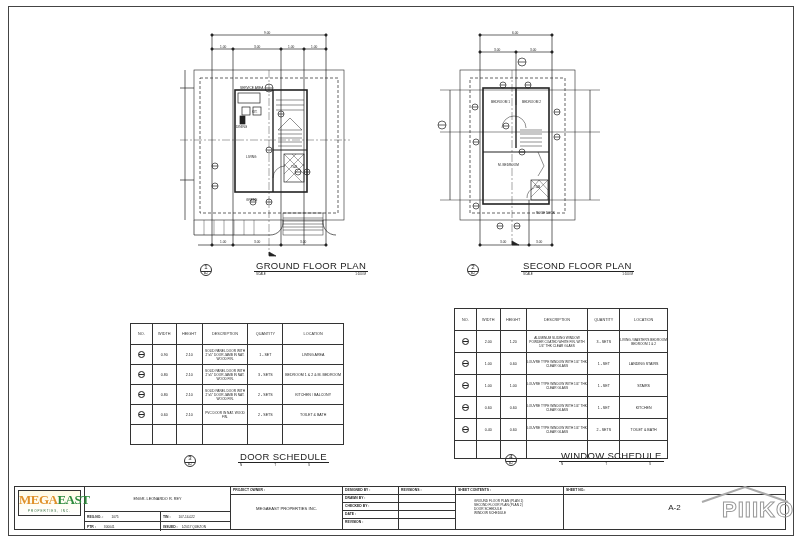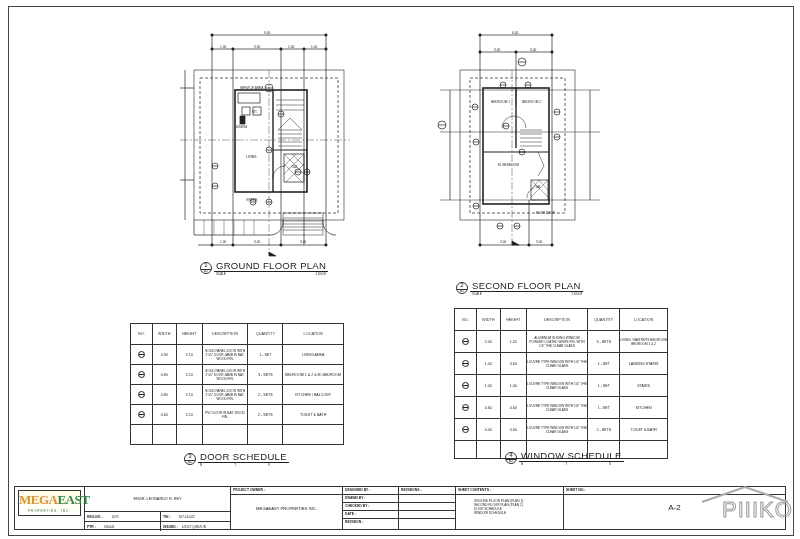--- a/index.html
+++ b/index.html
@@ -4,32 +4,32 @@
 <style>
   html,body{margin:0;padding:0;background:#fff;}
   body{width:800px;height:539px;position:relative;overflow:hidden;font-family:"Liberation Sans",sans-serif;color:#222;}
   .sheet{position:absolute;left:8px;top:6px;width:786px;height:530px;border:1px solid #444;box-sizing:border-box;}
   .abs{position:absolute;}
   .plan svg{position:absolute;left:0;top:0;}
   .title-block{position:absolute;left:14px;top:486px;width:772px;height:44px;border:1px solid #333;box-sizing:border-box;display:flex;}
   .tb-cell{border-right:1px solid #333;box-sizing:border-box;position:relative;height:100%;}
   .tiny{font-size:3.2px;line-height:4px;}
   .lbl{font-size:3.4px;font-weight:bold;}
-  .caption{position:absolute;display:flex;align-items:center;}
+  .caption{position:absolute;display:flex;align-items:flex-end;gap:40px;}
   .cap-circle{width:12px;height:12px;border:1px solid #333;border-radius:50%;position:relative;box-sizing:border-box;}
   .cap-circle .n{position:absolute;top:-1px;left:0;width:100%;text-align:center;font-size:6px;}
   .cap-circle .s{position:absolute;top:6px;left:0;width:100%;text-align:center;font-size:2.6px;border-top:1px solid #333;}
   .cap-title{font-size:9.5px;letter-spacing:0.3px;border-bottom:1px solid #222;padding:0 2px;margin-left:2px;white-space:nowrap;}
   .cap-sub{font-size:3px;display:flex;justify-content:space-between;margin-left:4px;}
   table.sched{position:absolute;border-collapse:collapse;font-size:3.6px;}
   table.sched td, table.sched th{border:1px solid #333;text-align:center;vertical-align:middle;padding:0;font-weight:normal;}
   table.sched th{font-size:3.8px;color:#333;}
   .mark{display:inline-block;width:7px;height:7px;border:1px solid #222;border-radius:50%;position:relative;box-sizing:border-box;}
   .mark::after{content:"";position:absolute;left:0;right:0;top:2.5px;height:1px;background:#222;}
-  .watermark{position:absolute;font-size:22px;color:transparent;-webkit-text-stroke:1px #999;font-weight:normal;letter-spacing:1px;}
+  .watermark{position:absolute;font-size:22px;color:transparent;-webkit-text-stroke:1px #999;font-weight:bold;letter-spacing:1px;}
 </style>
 </head>
 <body>
 
 <div class="sheet"></div>
 
 <div class="abs plan" style="left:180px;top:30px;width:170px;height:230px;">
   <svg width="170" height="230" viewBox="0 0 170 230">
     <g stroke="#222" fill="none" stroke-width="0.7">
 
@@ -252,21 +252,21 @@
       <text x="106" y="213">3.00</text>
       <text x="61" y="73">BEDROOM 1</text>
       <text x="92" y="73">BEDROOM 2</text>
       <text x="68" y="136">M. BEDROOM</text>
       <text x="104" y="158">T&amp;B</text>
       <text x="106" y="184">ROOF DECK</text>
     </g>
   </svg>
 </div>
 
-<div class="caption" style="left:456px;top:260px;margin-top:20px;">
+<div class="caption" style="left:467px;top:260px;">
   <div class="cap-circle">
     <span class="n">2</span>
     <span class="s">A-2</span>
   </div>
   <div>
     <div class="cap-title">SECOND FLOOR PLAN</div>
     <div class="cap-sub" style="width:110px;">
       <span>SCALE</span>
       <span>1:100 M</span>
     </div>

